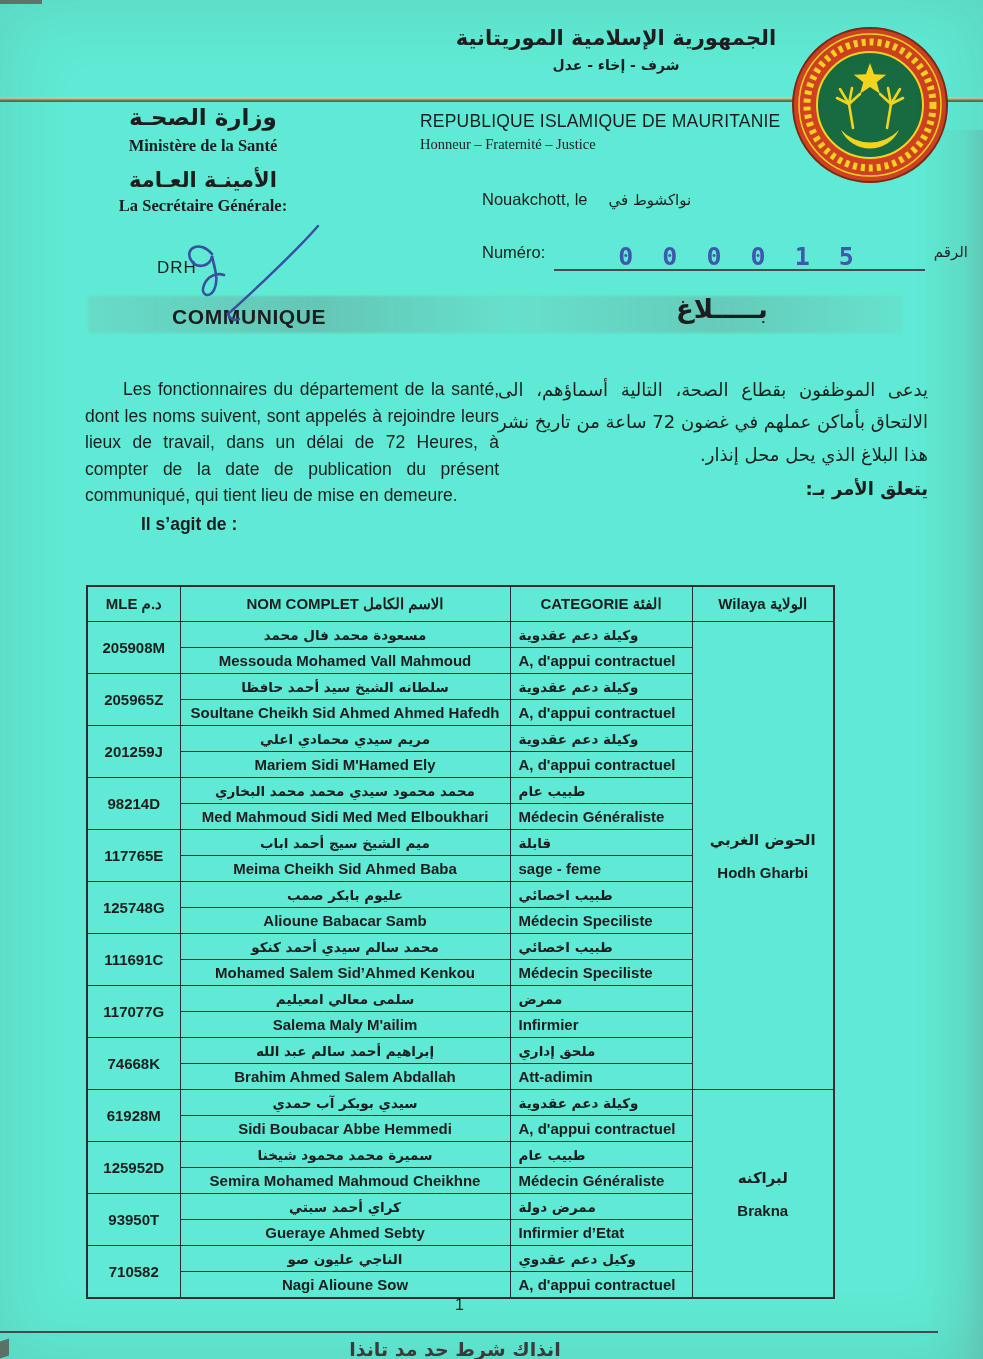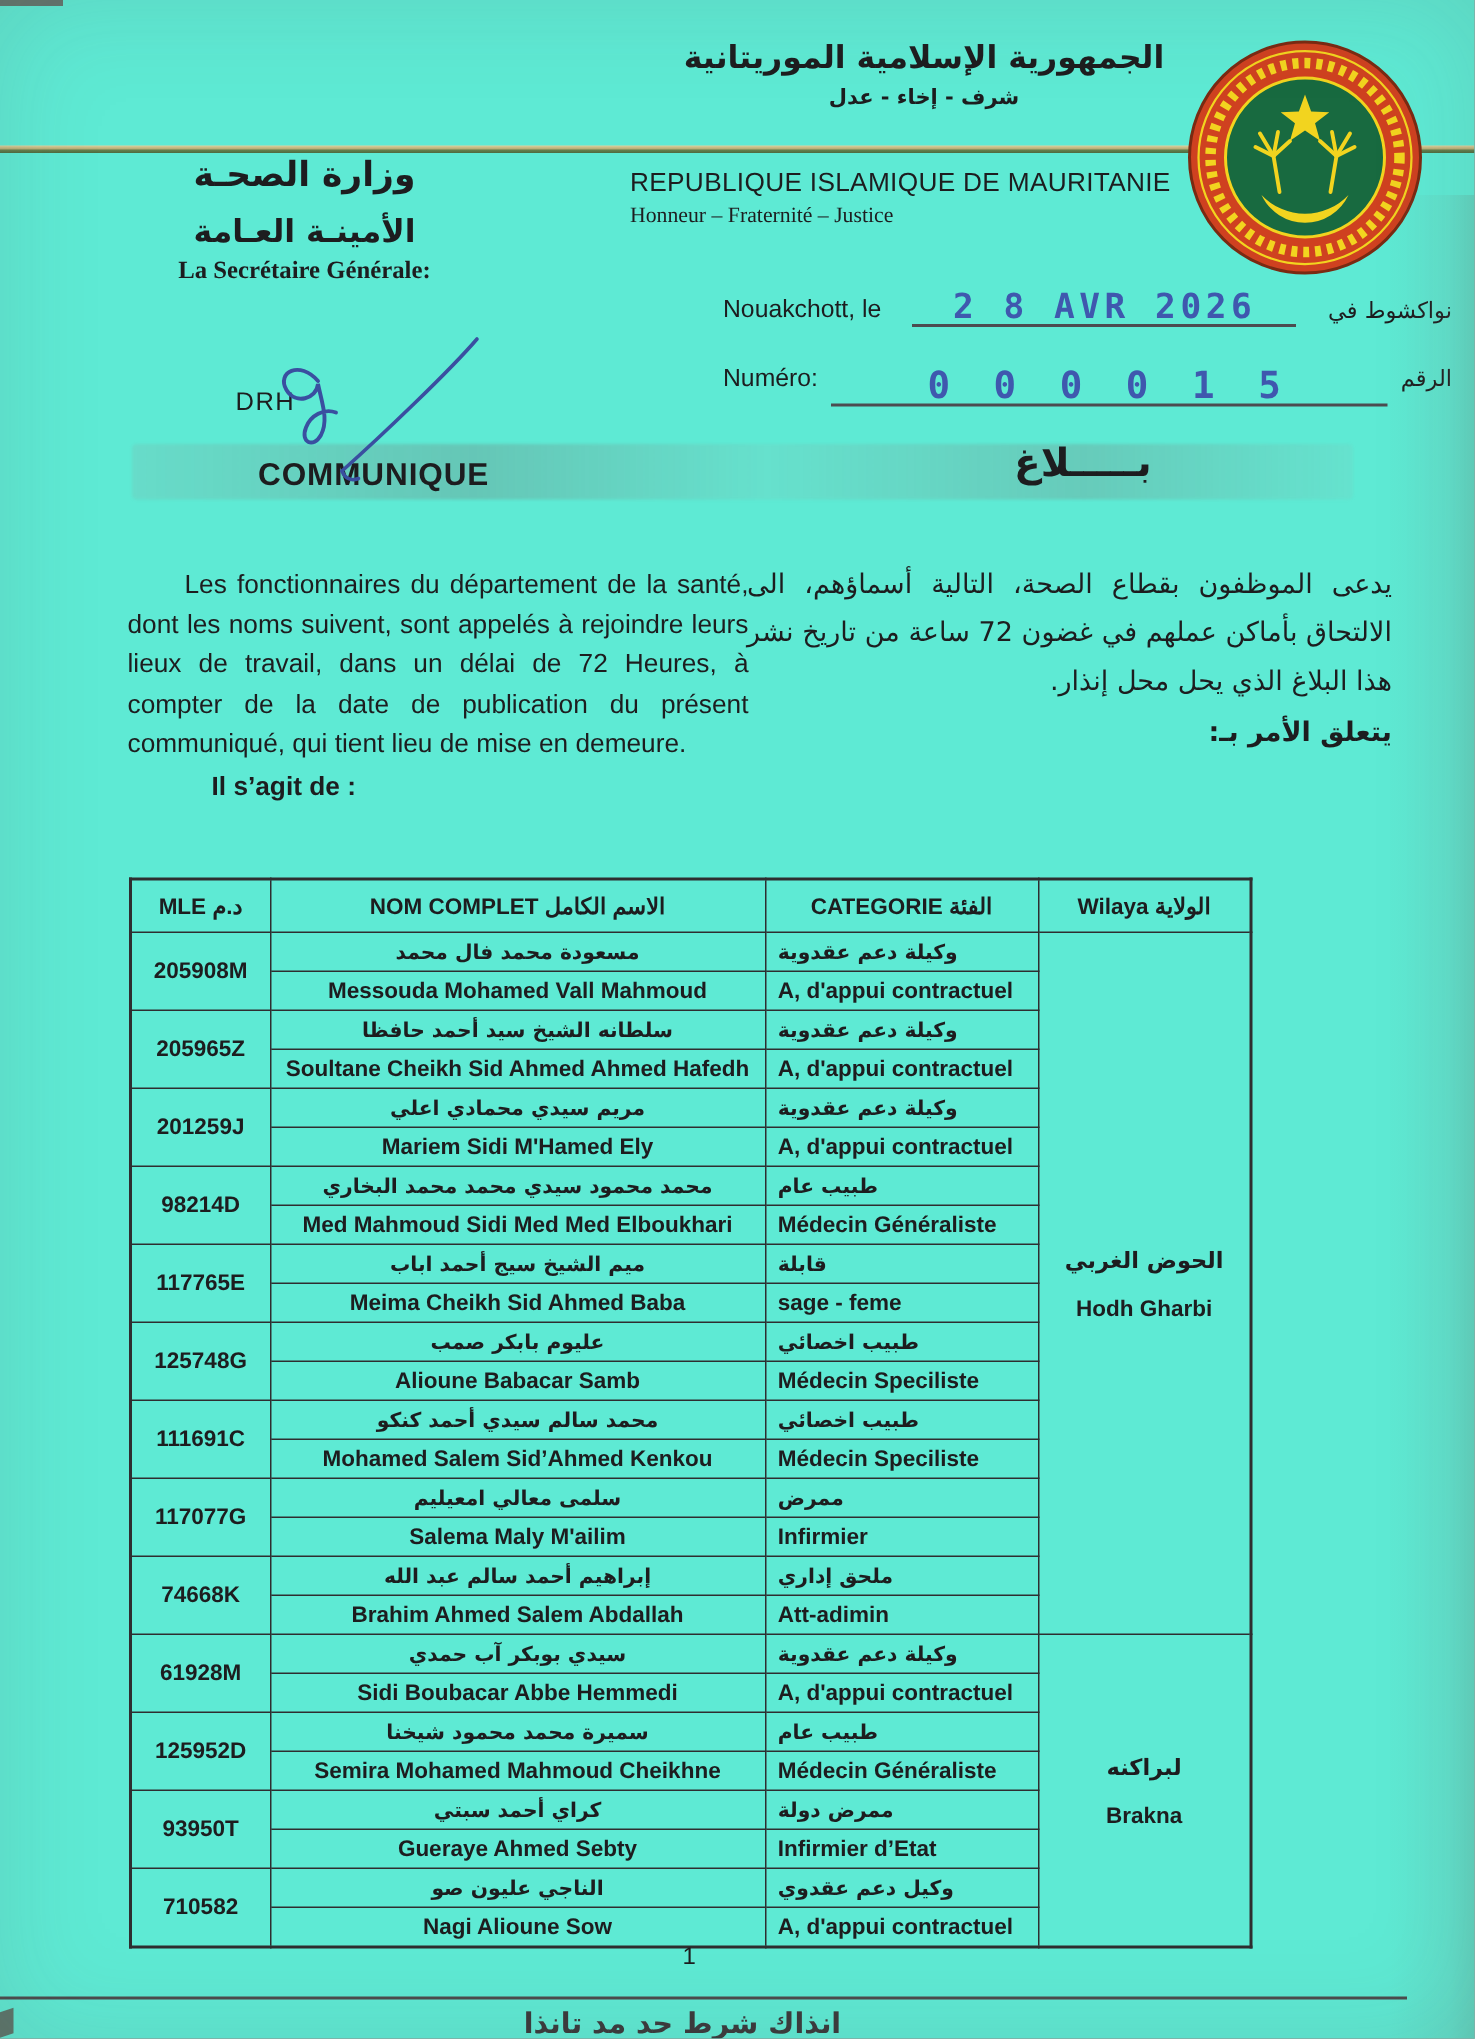--- a/index.html
+++ b/index.html
@@ -116,29 +116,27 @@
           <path d="M100,78 L109,63"></path>
           <path d="M100,78 L97,62"></path>
           <path d="M100,78 L89,68"></path>
       </g>
       <path d="M50,104 A32,32 0 0 0 108,104 A40,40 0 0 1 50,104 Z" fill="#f2d41f"></path>
     </svg>
   </div>
 
   <div class="ministry">
     <div class="ar min-ar">وزارة الصحـة</div>
+    <div class="min-fr">Ministère de la Santé</div>
     <div class="ar sg-ar">الأمينـة العـامة</div>
     <div class="sg-fr">La Secrétaire Générale:</div>
   </div>
 
   <div class="dateline">
     <span class="line-label">Nouakchott, le</span>
-    <span class="stamp-line">
-      <span class="stamp stamp-date">2 8 AVR 2026</span>
-    </span>
     <span class="ar line-label-ar">نواكشوط في</span>
   </div>
 
   <div class="numline">
     <span class="line-label">Numéro:</span>
     <span class="stamp-line">
       <span class="stamp stamp-num">0 0 0 0 1 5</span>
     </span>
     <span class="ar line-label-ar">الرقم</span>
   </div>

